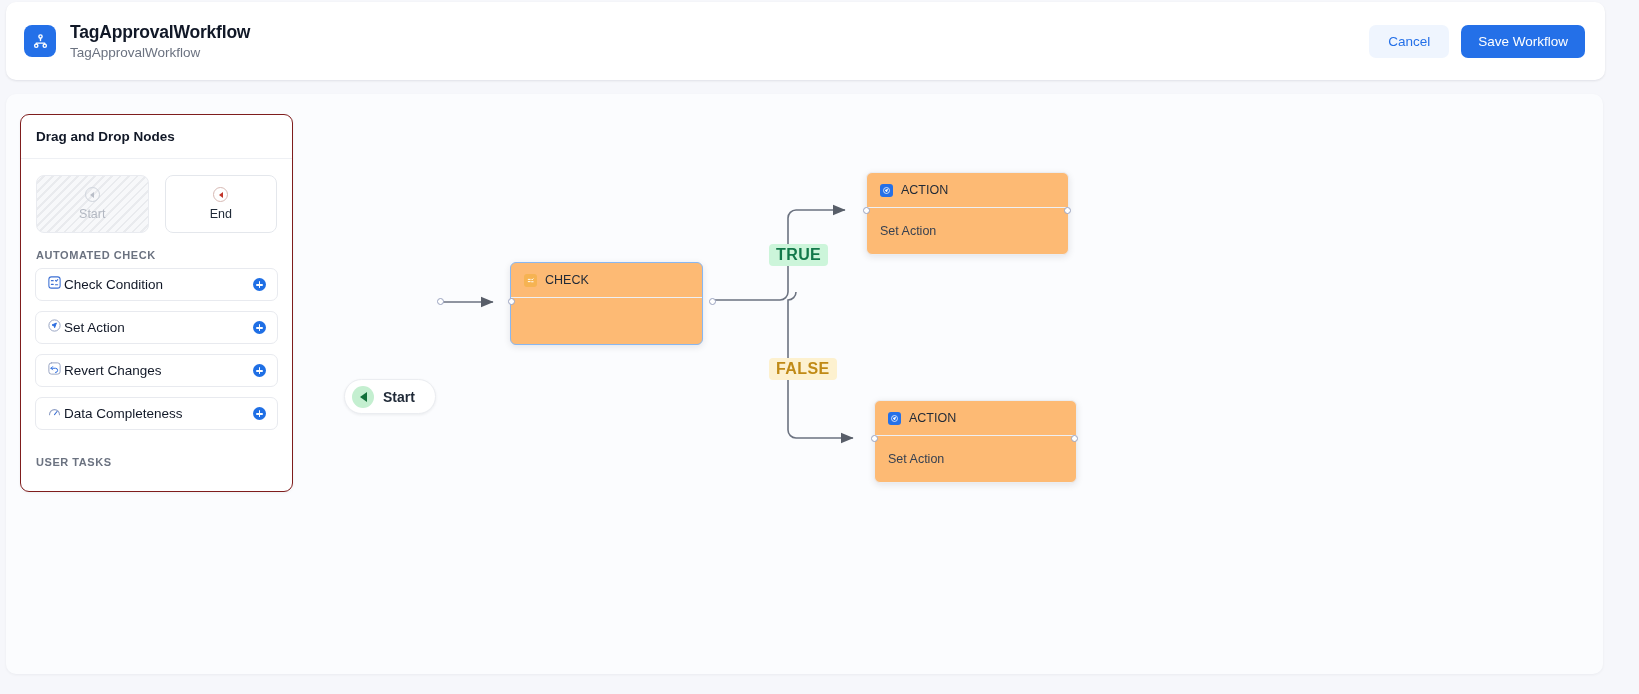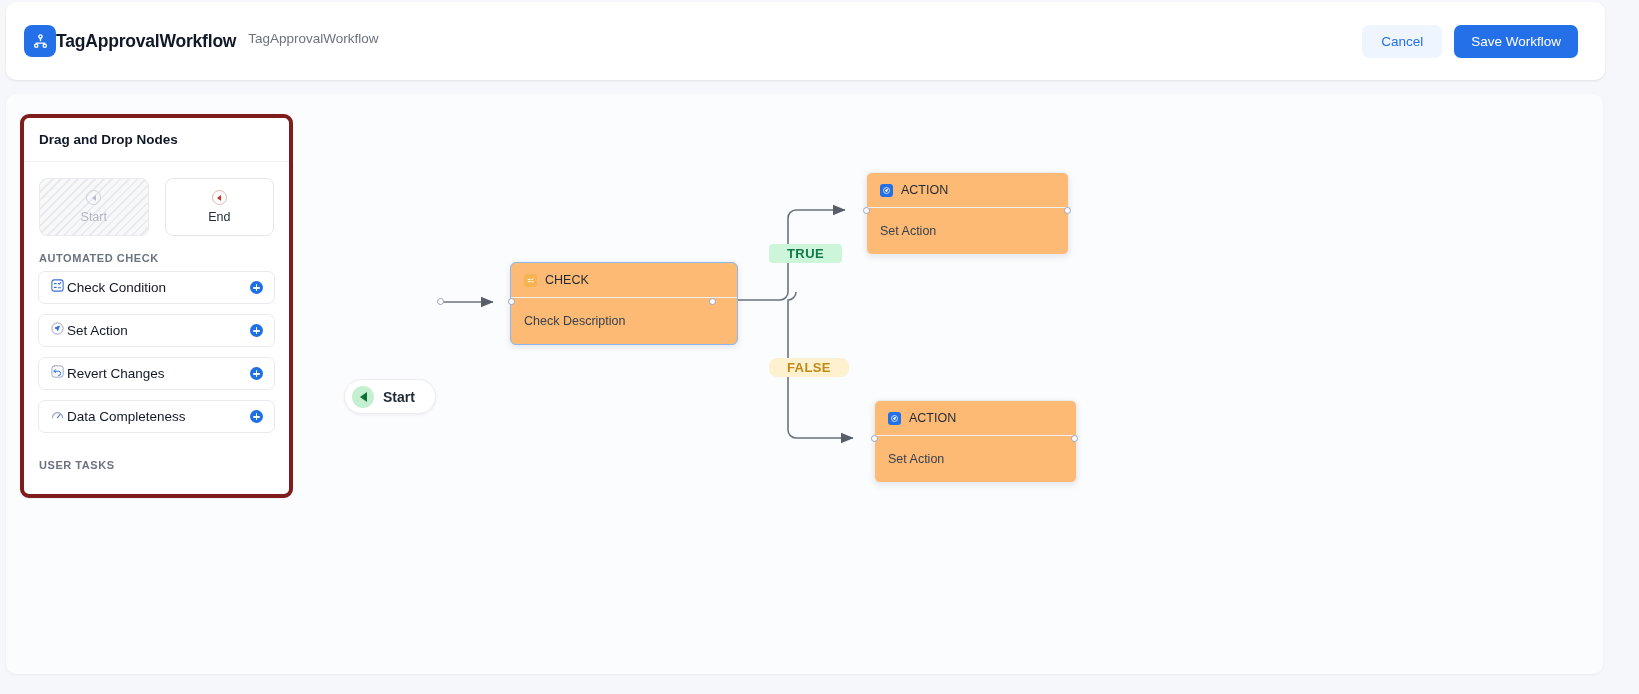--- a/index.html
+++ b/index.html
@@ -18,25 +18,25 @@
     border-radius: 10px;
     box-shadow: 0 1px 3px rgba(16,24,40,.06), 0 1px 2px rgba(16,24,40,.04);
     display: flex; align-items: center;
   }
   .app-icon {
     width: 32px; height: 32px; margin-left: 18px;
     background: #2470e8; border-radius: 8px;
     display: flex; align-items: center; justify-content: center;
     flex: none;
   }
-  .title-block { margin-left: 0; display: flex; flex-direction: row; gap: 12px; }
+  .title-block { margin-left: 14px; display: flex; flex-direction: column; gap: 2px; }
   .wf-title { font-size: 17.5px; font-weight: bold; color: #111827; letter-spacing: -.2px; }
   .wf-sub   { font-size: 13.5px; color: #6b7280; }
 
-  .header-actions { margin-left: auto; margin-right: 27px; display: flex; align-items: center; gap: 12px; }
+  .header-actions { margin-left: auto; margin-right: 20px; display: flex; align-items: center; gap: 12px; }
   .btn {
     border: none; border-radius: 7px; cursor: pointer;
     font-family: "Liberation Sans", sans-serif; font-size: 13.5px;
     height: 33px; padding: 0 19px; line-height: 33px;
   }
   .btn-cancel { background: #eff5fe; color: #2470e8; }
   .btn-save   { background: #2470e8; color: #ffffff; padding: 0 17px; }
 
   
   .canvas-card {
@@ -46,21 +46,21 @@
     border-radius: 10px;
     box-shadow: 0 1px 3px rgba(16,24,40,.05);
     overflow: hidden;
   }
 
   
   .sidebar {
     position: absolute; left: 14px; top: 20px;
     width: 273px;
     background: #ffffff;
-    border: 4px solid #7f1d1d;
+    border: 1px solid #7f1d1d;
     border-radius: 9px;
     box-shadow: 0 1px 3px rgba(16,24,40,.05);
     padding-bottom: 16px;
   }
   .sb-header {
     height: 44px; display: flex; align-items: center;
     padding: 0 15px; border-bottom: 1px solid #eef0f4;
     font-size: 13.5px; font-weight: bold; color: #111827;
   }
   .startend-row { display: flex; gap: 16px; padding: 16px 15px 0 15px; }
@@ -139,22 +139,22 @@
   .ico-check  { background: #f6b352; }
   .ico-action { background: #2470e8; }
 
   .handle {
     position: absolute; width: 7px; height: 7px; border-radius: 50%;
     background: #ffffff; border: 1px solid #9aa3c0;
     cursor: crosshair;
   }
 
   .edge-label {
-    position: absolute; border-radius: 4px; padding: 2px 18px;
-    font-size: 13px; font-weight: bold; letter-spacing: .4px;
+    position: absolute; border-radius: 4px; padding: 2px 7px;
+    font-size: 16px; font-weight: bold; letter-spacing: .4px;
   }
   .lbl-true  { background: #ccf5da; color: #12784a; }
   .lbl-false { background: #fdf1cf; color: #c08a16; }
 
   svg.edges { position: absolute; left: 0; top: 0; width: 1597px; height: 580px; pointer-events: none; }
 </style>
 </head>
 <body>
 
 <div class="header-card">
@@ -264,30 +264,29 @@
   </svg>
 
   <div class="node start-node">
     <span class="start-dot">
         <i class="tri-green"></i>
       </span>
     <span>Start</span>
   </div>
   <div class="handle" style="left:431px; top:204px;"></div>
 
-  <div class="node flow-node sel" style="left:504px; top:168px; width:228px; height:83px;">
+  <div class="node flow-node sel" style="left:504px; top:168px; width:193px; height:83px;">
     <div class="fn-head">
       <span class="badge-ico ico-check">
         <svg width="9" height="9" viewBox="0 0 24 24" fill="none" stroke="#ffffff" stroke-width="2.6" stroke-linecap="round">
           <path d="M6 9h5M6 15h5M15 8.6l1.5 1.6 2.6-2.8M15 15.4h4"></path>
         </svg>
       </span>
       <span>CHECK</span>
     </div>
-    <div class="fn-body" style="height:46px;">Check Description</div>
   </div>
   <div class="handle" style="left:502px; top:204px;"></div>
   <div class="handle" style="left:703px; top:204px;"></div>
 
   <div class="node flow-node plain" style="left:860px; top:78px; width:203px; height:83px;">
     <div class="fn-head">
       <span class="badge-ico ico-action">
         <svg width="9" height="9" viewBox="0 0 24 24" fill="none" stroke="#ffffff" stroke-width="2">
           <circle cx="12" cy="12" r="8"></circle>
           <path d="M15 8.5l-7 3.3 3.1 1.1 1.1 3.1z" fill="#ffffff" stroke-linejoin="round"></path>
@@ -309,15 +308,15 @@
         </svg>
       </span>
       <span>ACTION</span>
     </div>
     <div class="fn-body" style="height:46px;">Set Action</div>
   </div>
   <div class="handle" style="left:865px; top:341px;"></div>
   <div class="handle" style="left:1065px; top:341px;"></div>
 
   <div class="edge-label lbl-true" style="left:763px; top:150px;">TRUE</div>
-  <div class="edge-label lbl-false" style="left:763px; top:264px;border-radius:8px;">FALSE</div>
+  <div class="edge-label lbl-false" style="left:763px; top:264px;">FALSE</div>
 
 </div>
 
 </body></html>

